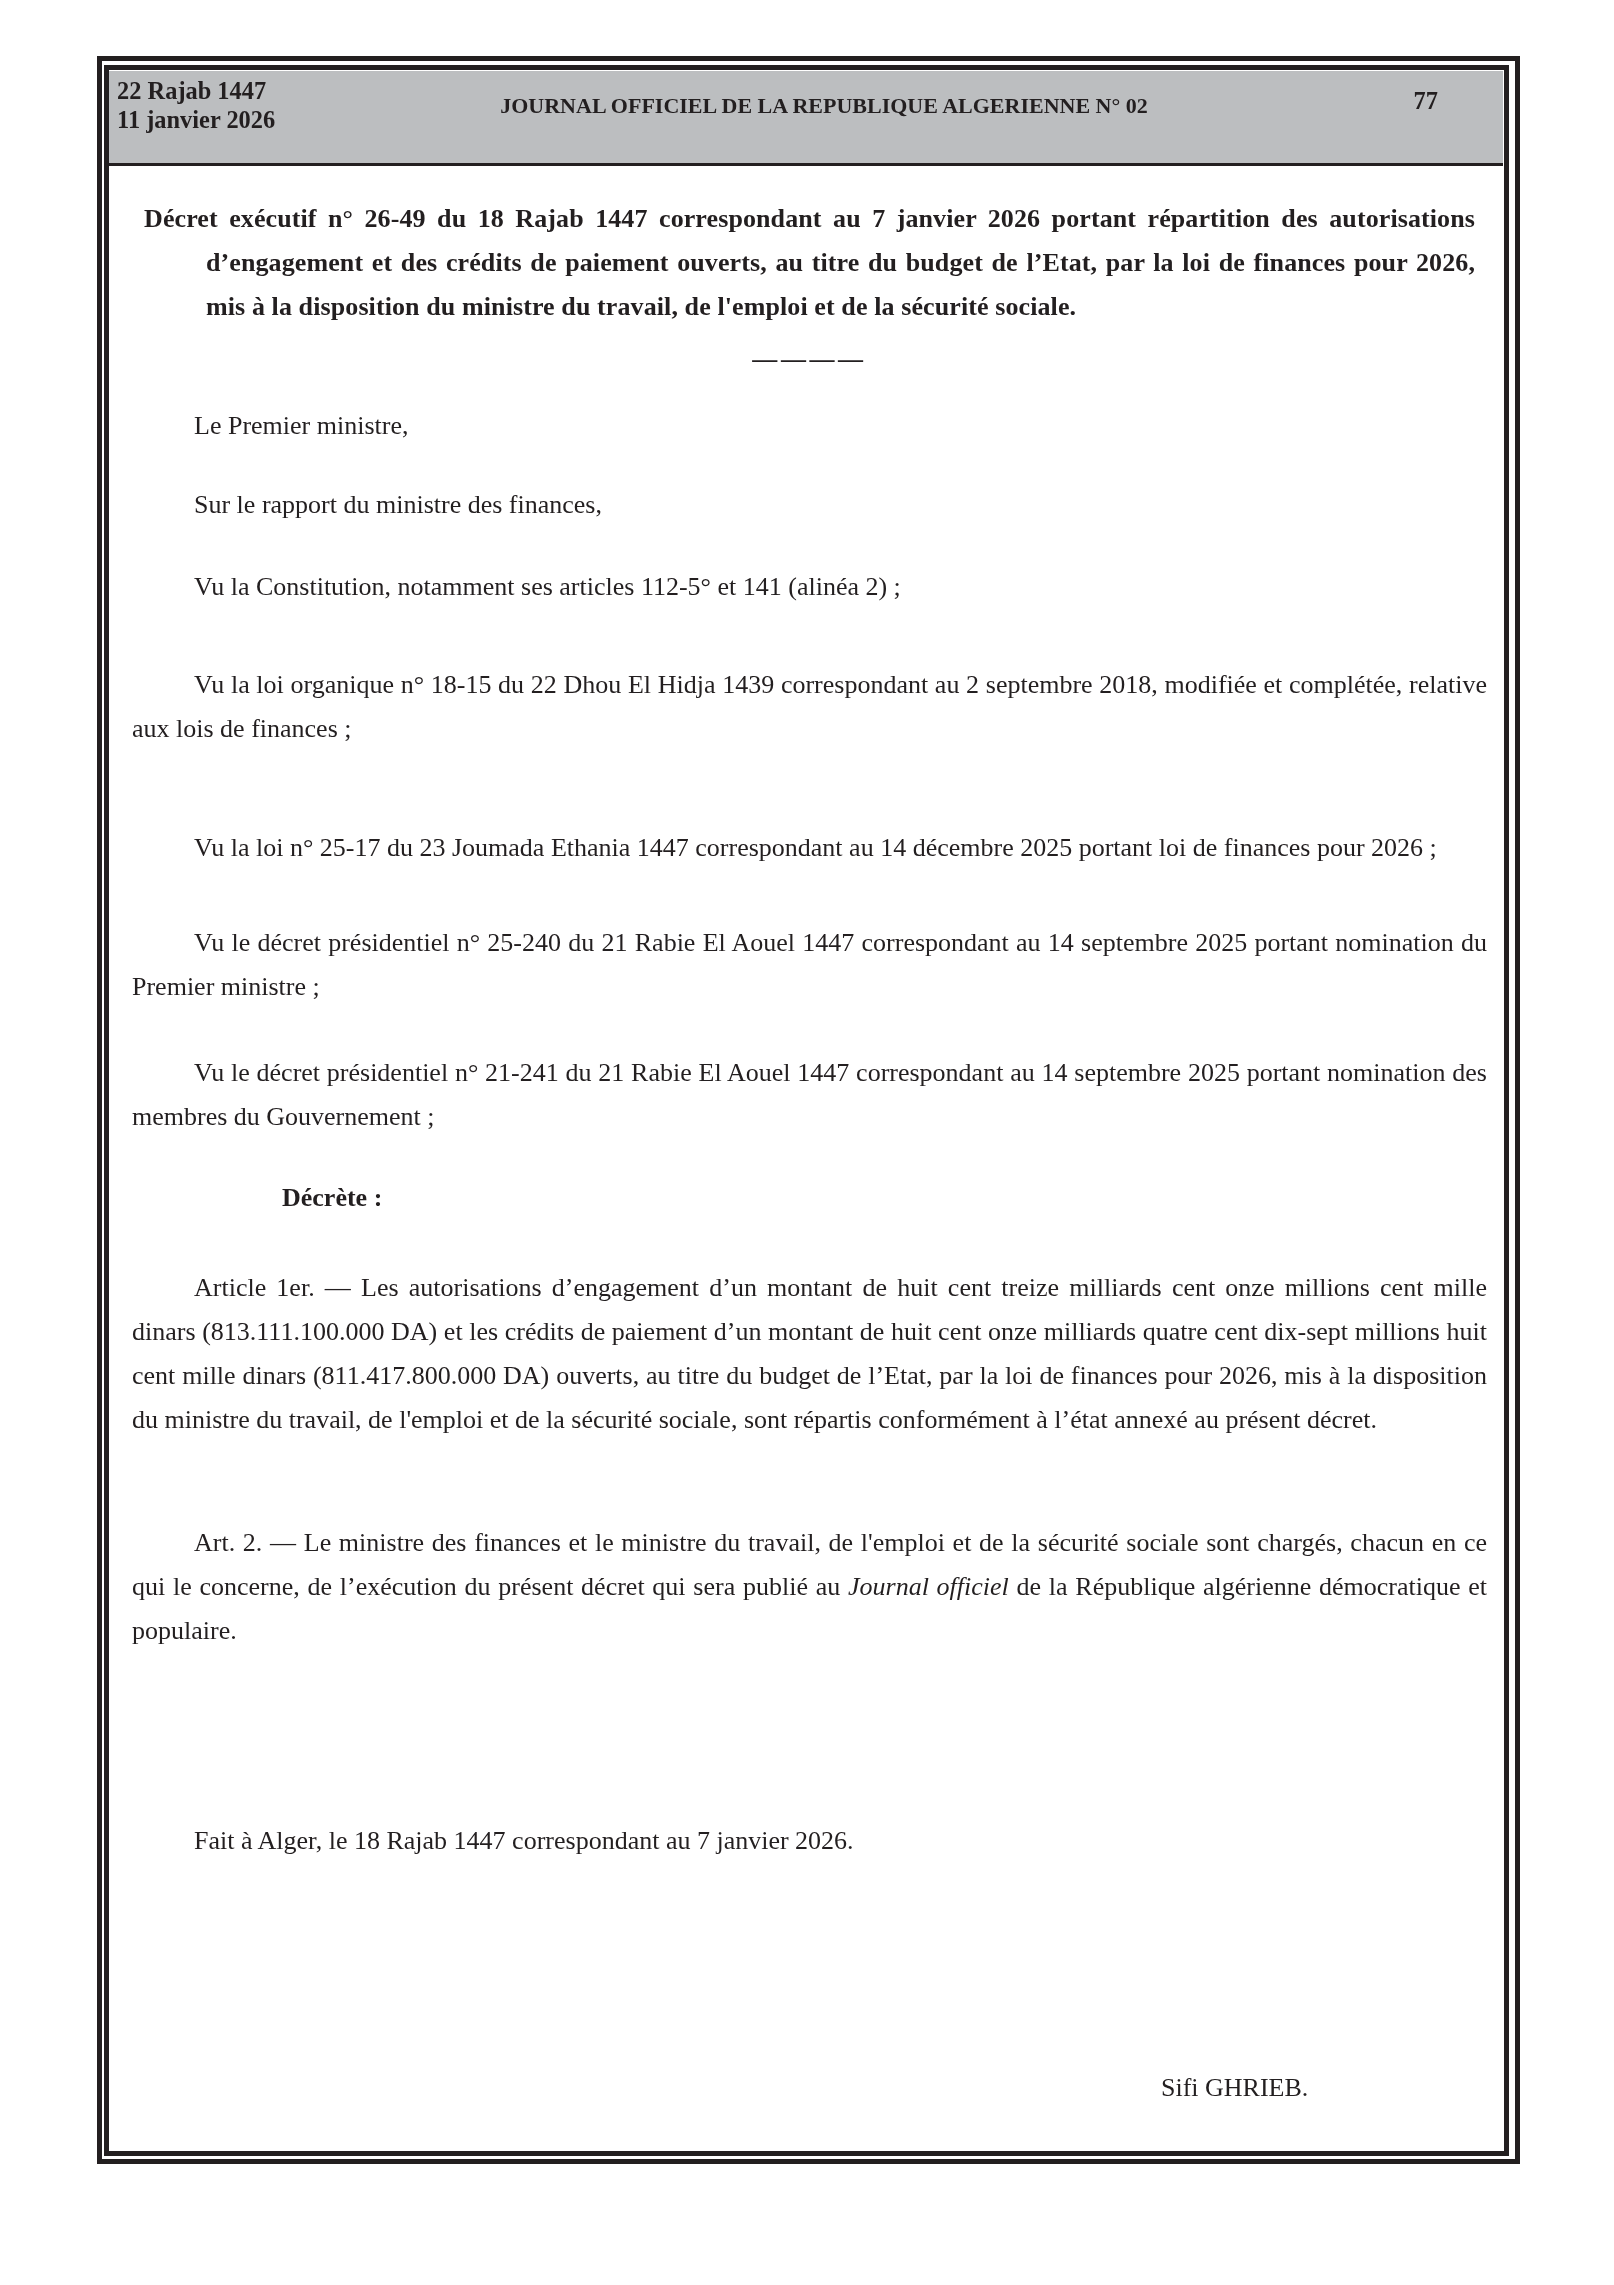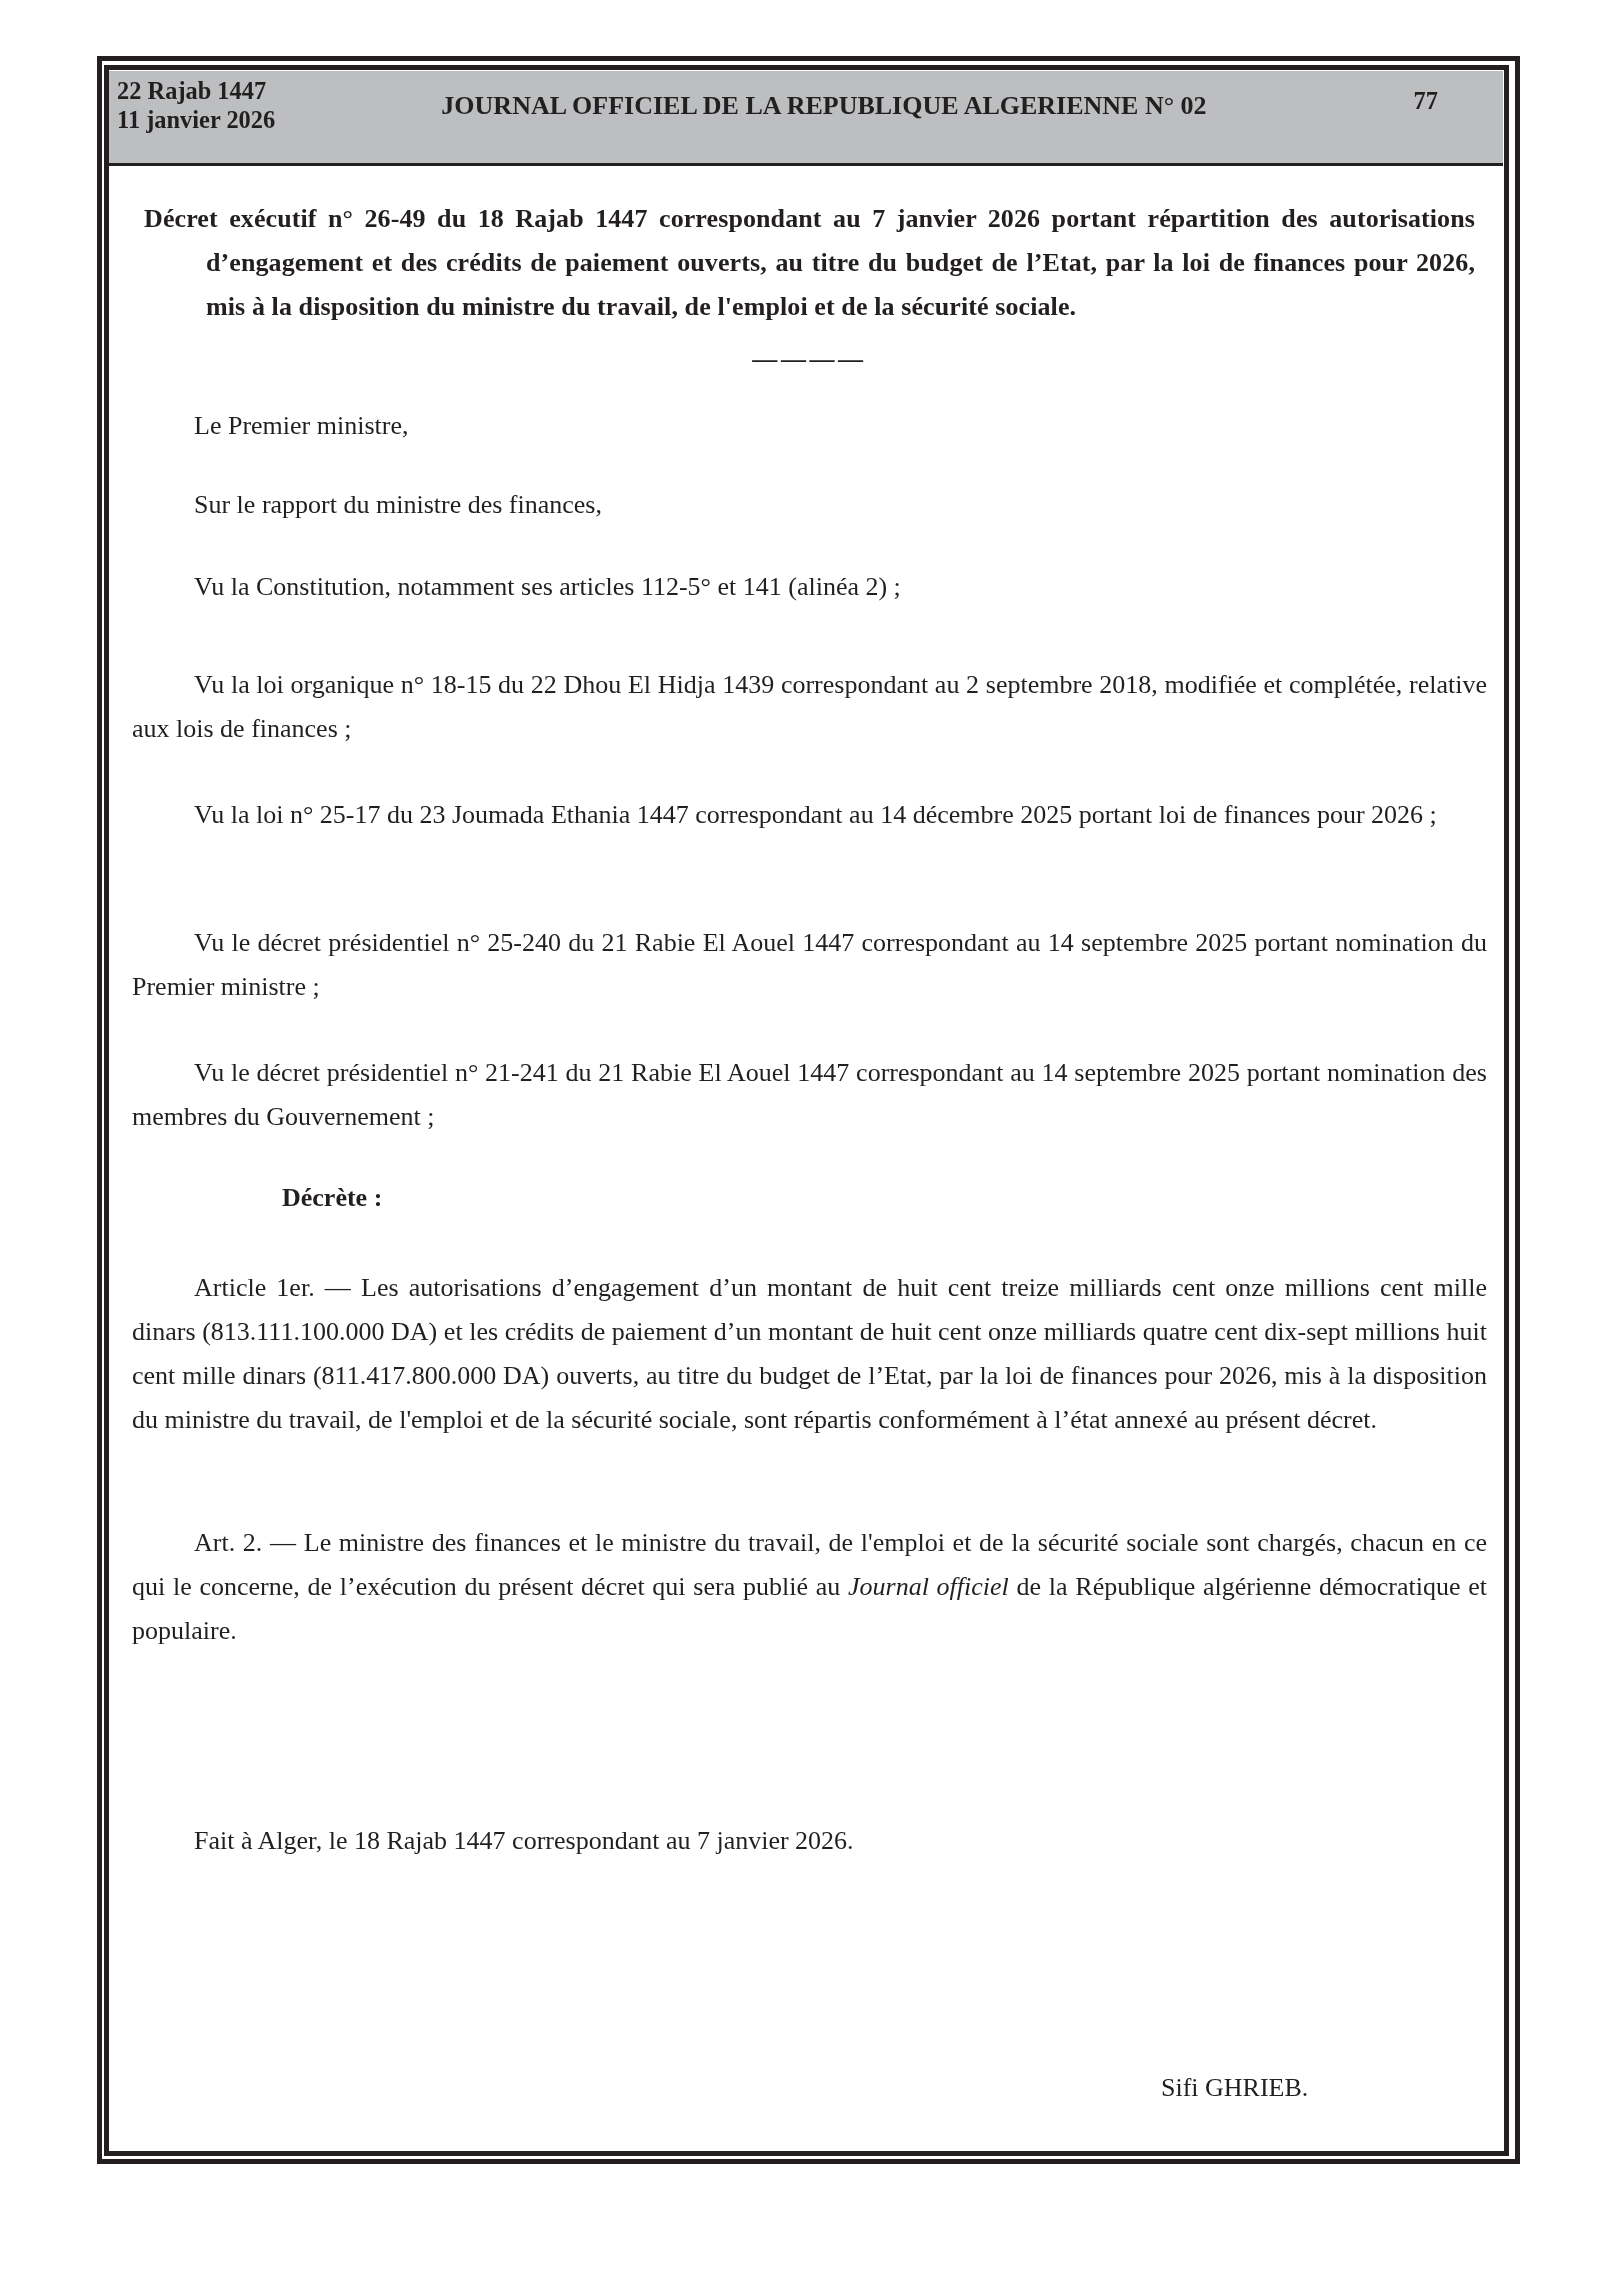--- a/index.html
+++ b/index.html
@@ -51,21 +51,21 @@
     font-size: 24.4px;
     line-height: 29px;
   }
   .hdr-title {
     position: absolute;
     left: 0;
     right: 0;
     top: 20px;
     text-align: center;
     font-weight: bold;
-    font-size: 26px;
+    font-size: 22px;
     line-height: 29px;
     padding-left: 36px;
   }
   .hdr-page {
     position: absolute;
     right: 65px;
     top: 16.3px;
     font-weight: bold;
     font-size: 24.4px;
   }
@@ -141,21 +141,21 @@
 </div>
 <div class="p-block" style="left:128px; top:479px;">
   <p class="para">Sur le rapport du ministre des finances,</p>
 </div>
 <div class="p-block" style="left:128px; top:561px;">
   <p class="para">Vu la Constitution, notamment ses articles 112-5° et 141 (alinéa 2) ;</p>
 </div>
 <div class="p-block" style="left:128px; top:659px;">
   <p class="para">Vu la loi organique n° 18-15 du 22 Dhou El Hidja 1439 correspondant au 2 septembre 2018, modifiée et complétée, relative aux lois de finances ;</p>
 </div>
-<div class="p-block" style="left:128px; top:789px;">
+<div class="p-block" style="left:128px; top:822px;">
   <p class="para">Vu la loi n° 25-17 du 23 Joumada Ethania 1447 correspondant au 14 décembre 2025 portant loi de finances pour 2026 ;</p>
 </div>
 <div class="p-block" style="left:128px; top:917px;">
   <p class="para">Vu le décret présidentiel n° 25-240 du 21 Rabie El Aouel 1447 correspondant au 14 septembre 2025 portant nomination du Premier ministre ;</p>
 </div>
 <div class="p-block" style="left:128px; top:1047px;">
   <p class="para">Vu le décret présidentiel n° 21-241 du 21 Rabie El Aouel 1447 correspondant au 14 septembre 2025 portant nomination des membres du Gouvernement ;</p>
 </div>
 
 <div class="p-block" style="left:128px; top:1176px;">

